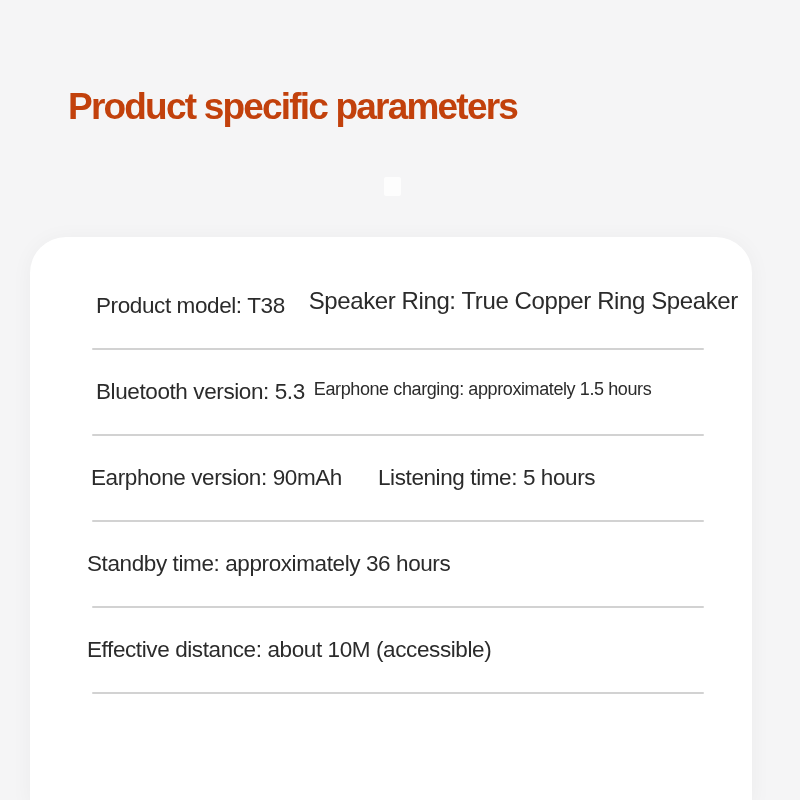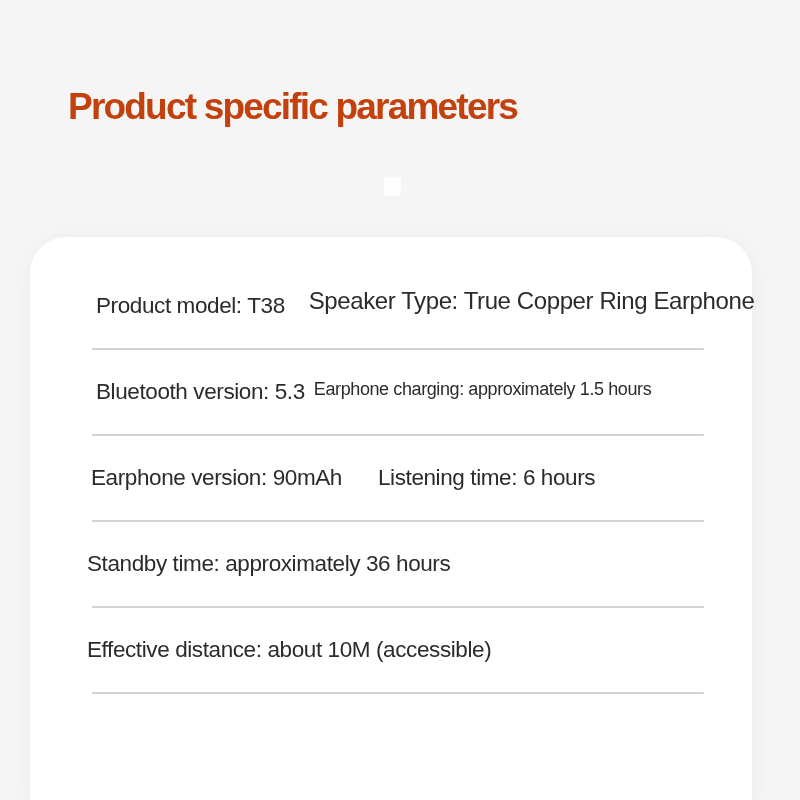--- a/index.html
+++ b/index.html
@@ -80,33 +80,33 @@
 <div class="stage">
 
   <h1 class="page-title">Product specific parameters</h1>
 
   <div class="deco-square"></div>
 
   <div class="spec-card">
 
     <div class="spec-row indent-a">
       <span class="item">Product model: T38</span>
-      <span class="item gap-md raised-big">Speaker Type: True Copper Ring Earphone</span>
+      <span class="item gap-md raised-big">Speaker Ring: True Copper Ring Speaker</span>
     </div>
     <div class="divider"></div>
 
     <div class="spec-row indent-a">
       <span class="item">Bluetooth version: 5.3</span>
       <span class="item gap-sm raised-small">Earphone charging: approximately 1.5 hours</span>
     </div>
     <div class="divider"></div>
 
     <div class="spec-row indent-b">
       <span class="item">Earphone version: 90mAh</span>
-      <span class="item gap-lg">Listening time: 6 hours</span>
+      <span class="item gap-lg">Listening time: 5 hours</span>
     </div>
     <div class="divider"></div>
 
     <div class="spec-row indent-c">
       <span class="item">Standby time: approximately 36 hours</span>
     </div>
     <div class="divider"></div>
 
     <div class="spec-row indent-c">
       <span class="item">Effective distance: about 10M (accessible)</span>

